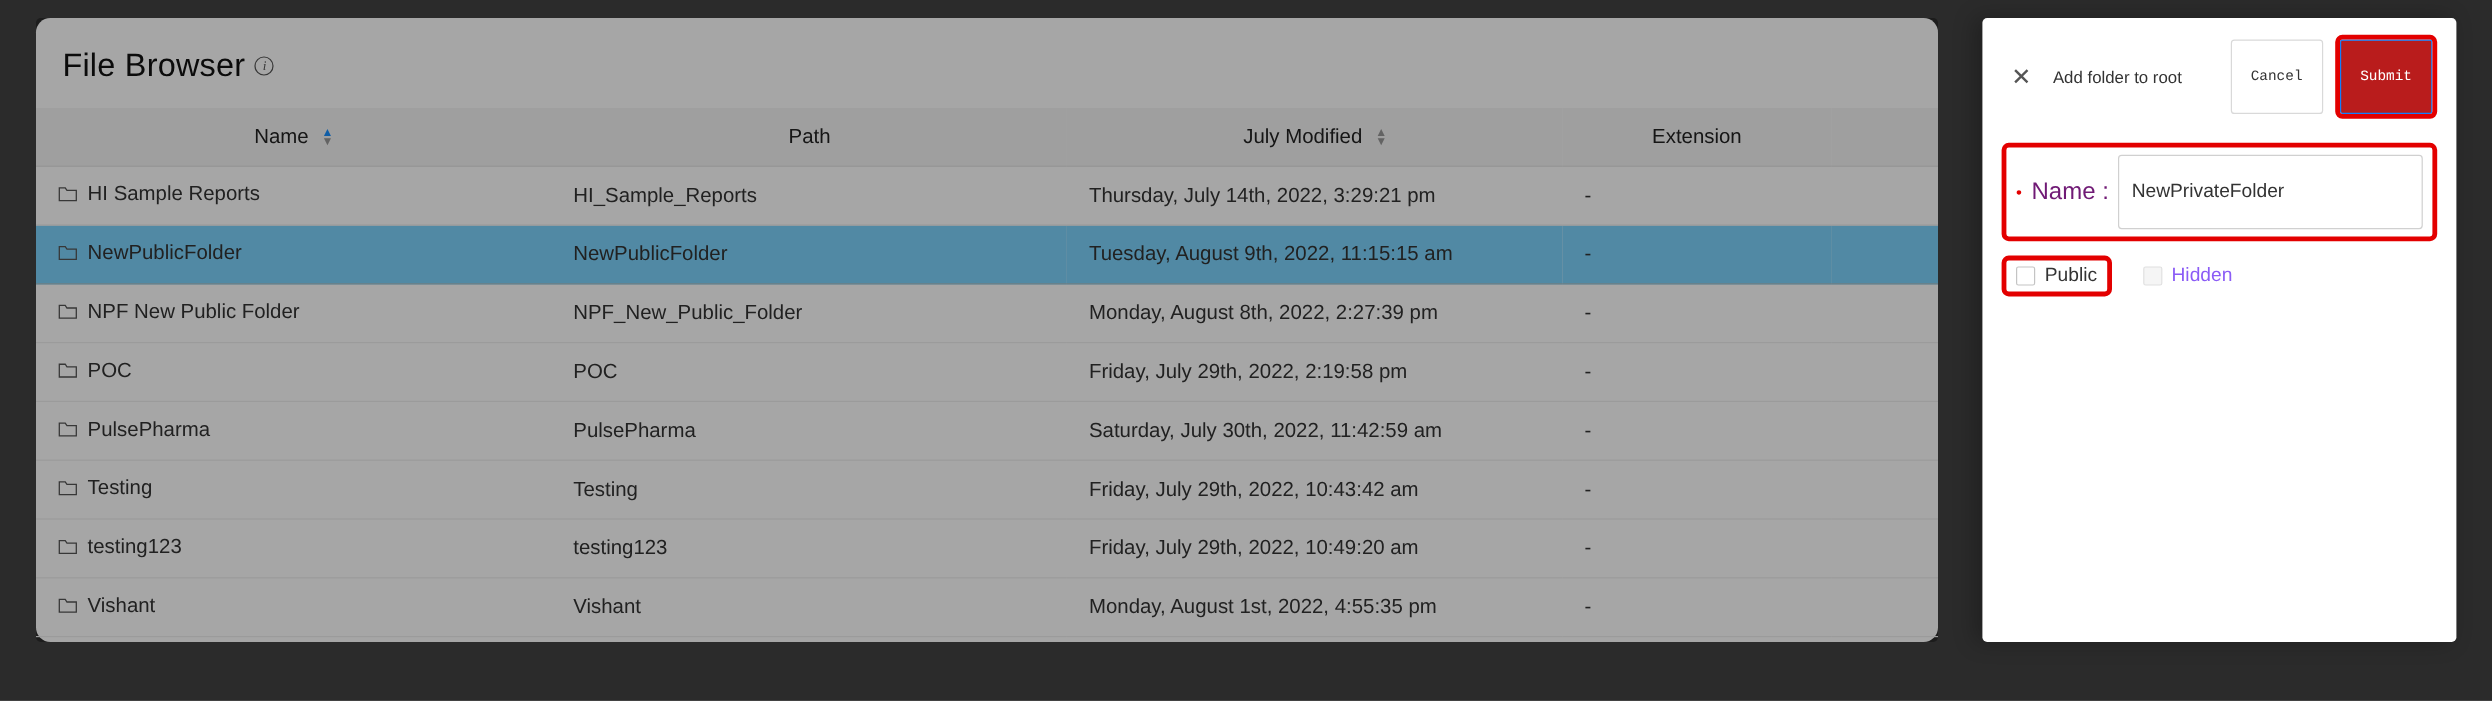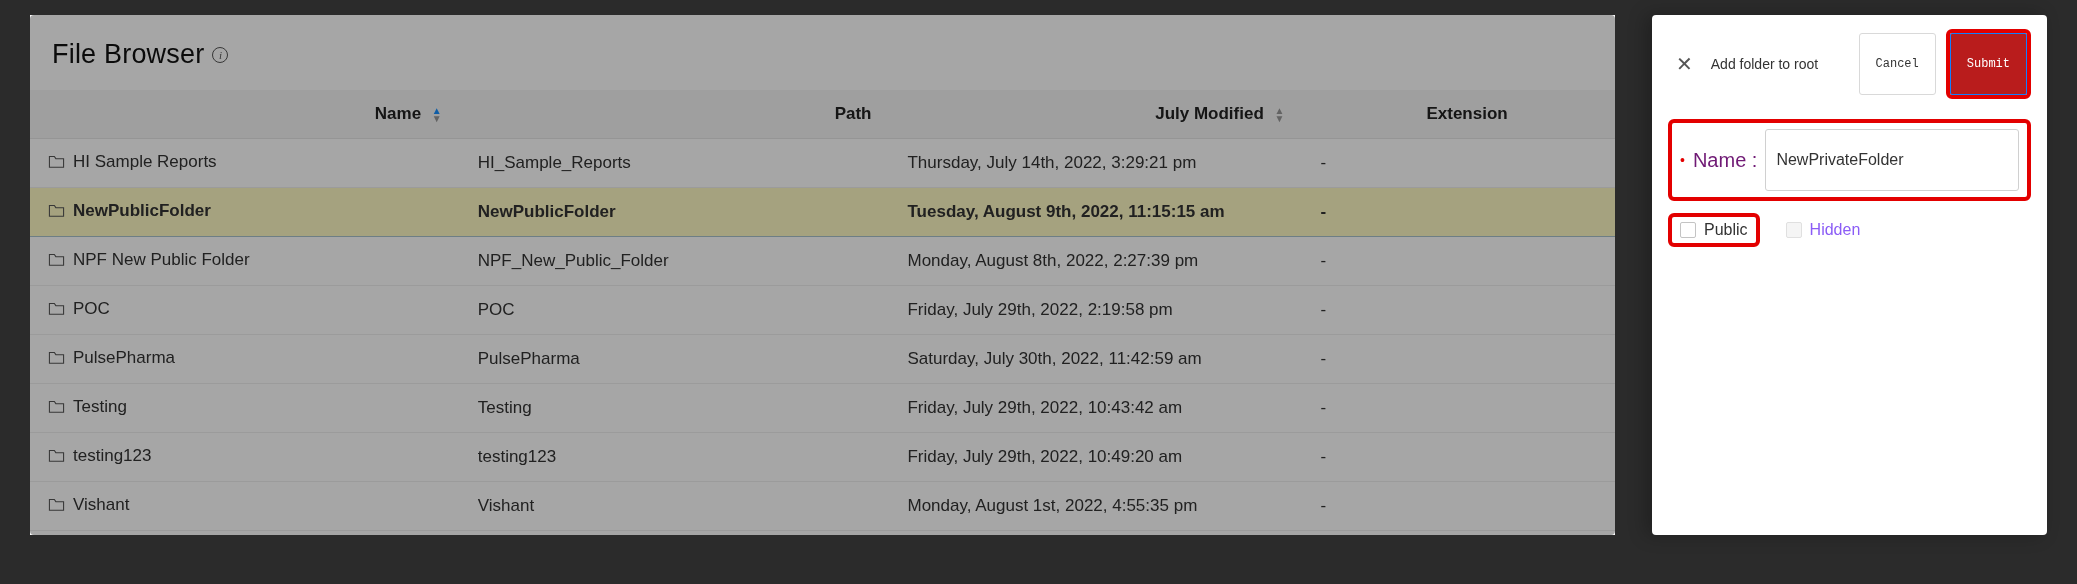--- a/index.html
+++ b/index.html
@@ -15,21 +15,21 @@
       position: relative;
       overflow: hidden;
     }
     .main-area {
       position: absolute;
       left: 30px;
       top: 15px;
       width: 1585px;
       height: 520px;
       background: #ffffff;
-      border-radius: 0;
+      border-radius: 12px;
     }
     .overlay {
       position: absolute;
       left: 30px;
       top: 15px;
       width: 1585px;
       height: 520px;
       background: rgba(0,0,0,0.35);
       border-radius: 4px;
       pointer-events: none;
@@ -57,22 +57,22 @@
       font-size: 11px;
       color: #555;
       font-style: italic;
       font-family: Georgia, serif;
     }
     table {
       width: 100%;
       border-collapse: collapse;
     }
     thead th {
-      text-align: right;
-      font-weight: 700;
+      text-align: center;
+      font-weight: 400;
       font-size: 17px;
       color: #222;
       padding: 14px 18px;
       background: #f5f5f5;
       border-bottom: 1px solid #e5e5e5;
     }
     thead th.col-name { width: 385px; }
     thead th.col-path { width: 385px; }
     thead th.col-mod  { width: 370px; }
     thead th.col-ext  { width: 200px; }
@@ -87,22 +87,21 @@
       vertical-align: middle;
     }
     .sort-arrows .up { color: #1890ff; }
     tbody td {
       font-size: 17px;
       color: #333;
       padding: 13px 18px;
       border-bottom: 1px solid #eee;
     }
     tbody tr.selected {
-      background: #fef9c3;
-      font-weight: bold;
+      background: #7dd3fc;
     }
     tbody tr.selected td {
       border-bottom: 1px solid #a8c2cc;
     }
     .folder-icon {
       display: inline-block;
       vertical-align: -2px;
       margin-right: 8px;
     }
     .folder-icon svg {

